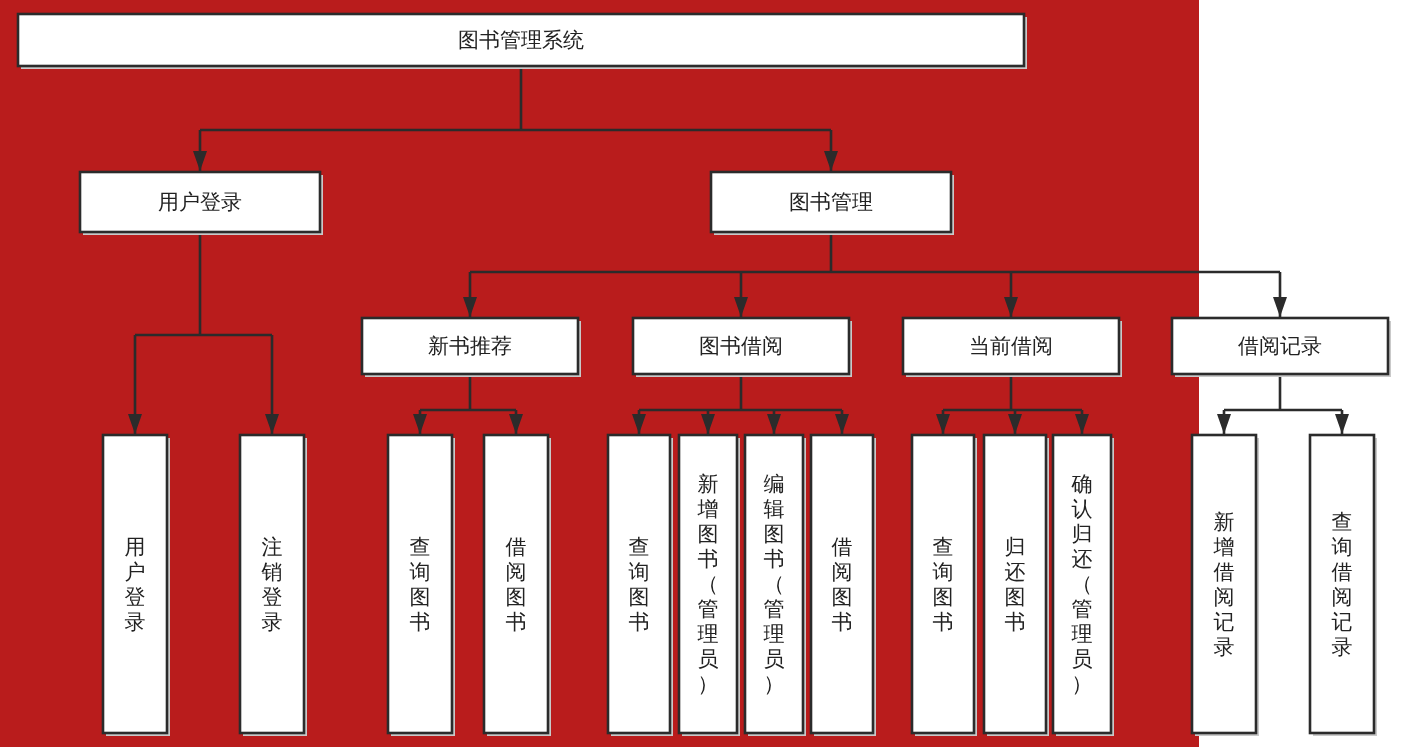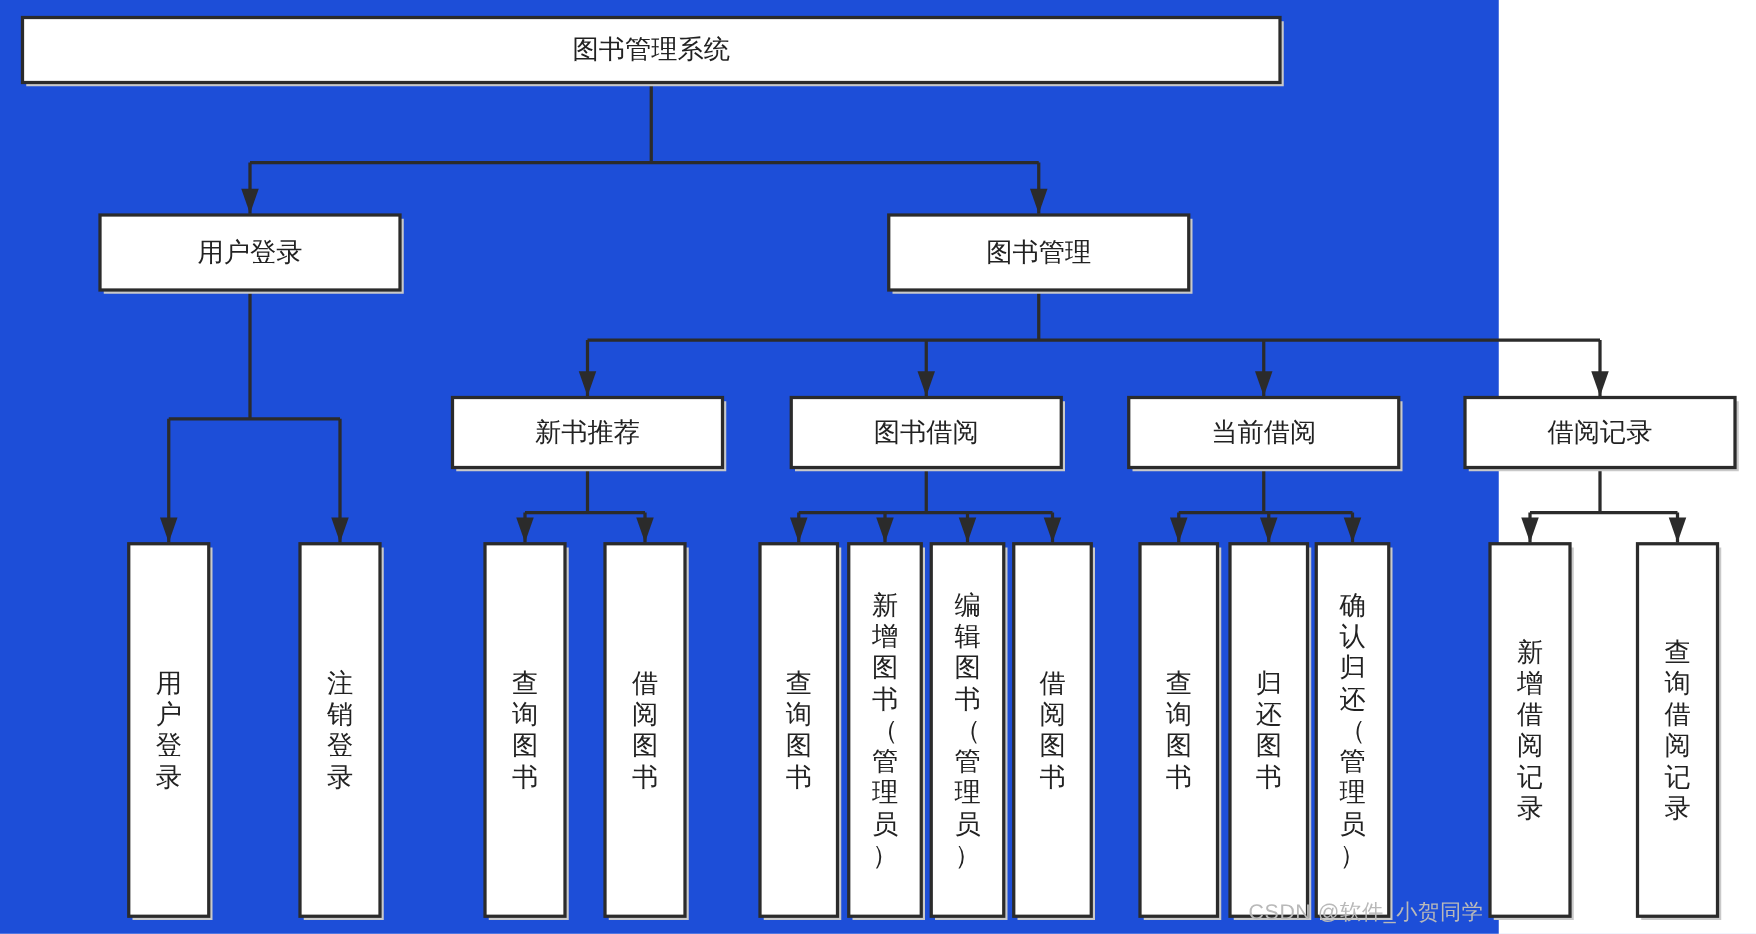--- a/index.html
+++ b/index.html
@@ -10,21 +10,21 @@
   body {
     width: 1405px;
     height: 747px;
     font-family: "Liberation Sans", "DejaVu Sans", sans-serif;
     overflow: hidden;
   }
   #diagram-root {
     position: relative;
     width: 1199px;
     height: 747px;
-    background: #1d4ed8;
+    background: #b91c1c;
   }
   svg.tree-canvas {
     position: absolute;
     left: 0;
     top: 0;
     width: 1405px;
     height: 747px;
   }
   .node-box {
     fill: #ffffff;
@@ -226,15 +226,14 @@
           <text x="1224" class="node-label-v"><tspan x="1224" y="528.5">新</tspan><tspan x="1224" y="553.5">增</tspan><tspan x="1224" y="578.5">借</tspan><tspan x="1224" y="603.5">阅</tspan><tspan x="1224" y="628.5">记</tspan><tspan x="1224" y="653.5">录</tspan></text>
         </g>
         <rect x="1313" y="438" width="64" height="298" class="node-shadow"></rect>
         <g>
           <rect x="1310" y="435" width="64" height="298" class="node-box"></rect>
           <text x="1342" class="node-label-v"><tspan x="1342" y="528.5">查</tspan><tspan x="1342" y="553.5">询</tspan><tspan x="1342" y="578.5">借</tspan><tspan x="1342" y="603.5">阅</tspan><tspan x="1342" y="628.5">记</tspan><tspan x="1342" y="653.5">录</tspan></text>
         </g>
       </g>
   </svg>
 
-  <div class="watermark-text">CSDN @软件_小贺同学</div>
 
 </div>
 
 </body></html>

